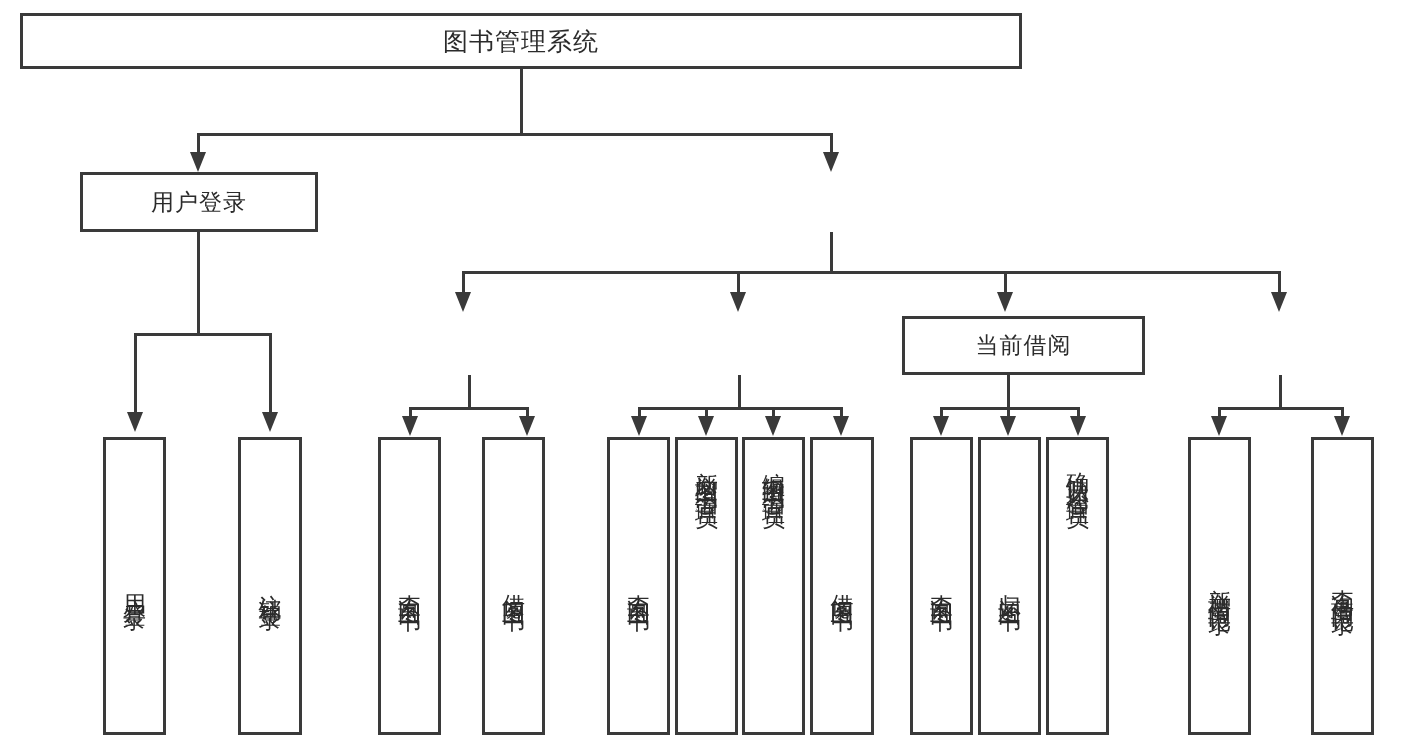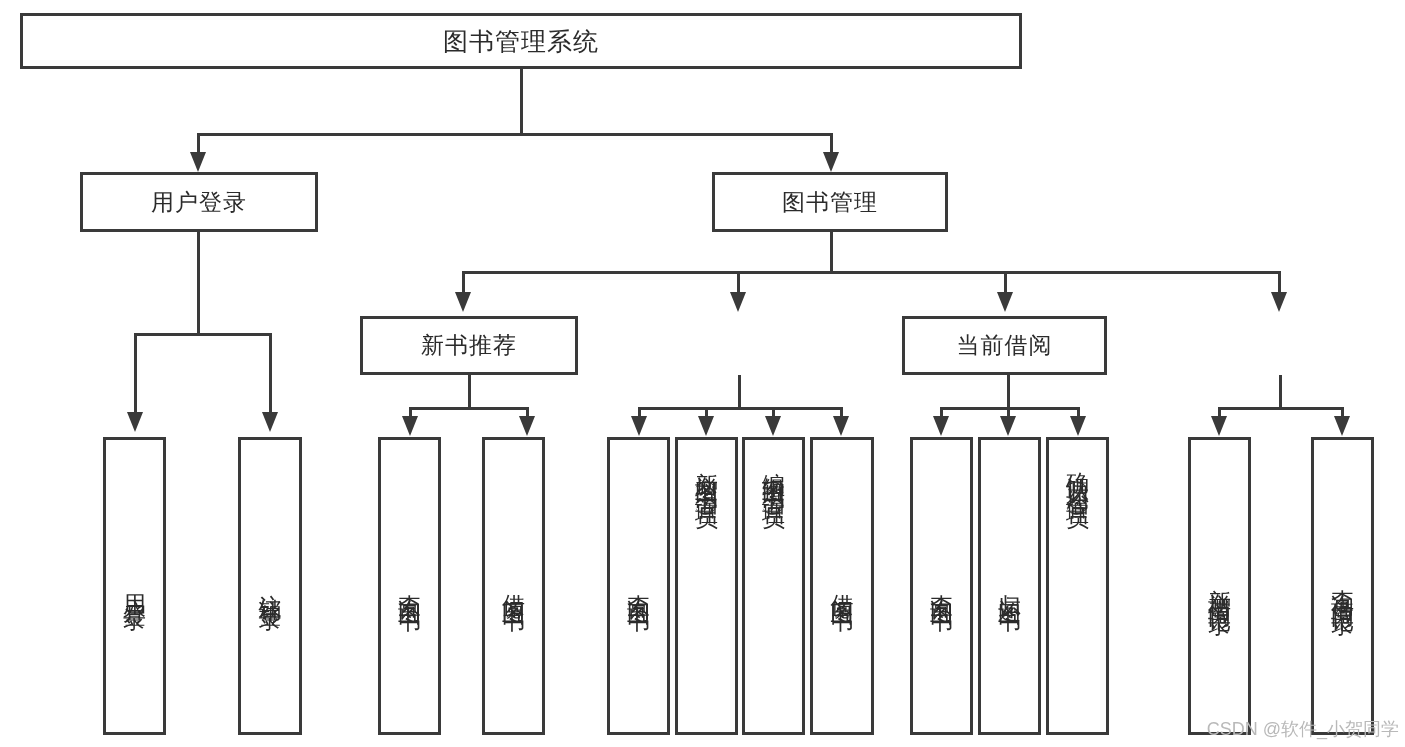--- a/index.html
+++ b/index.html
@@ -100,46 +100,40 @@
 
   <div class="vline" style="left:197px; top:133px; width:3px; height:22px;"></div>
   <div class="arrow" style="left:190px; top:152px;"></div>
   <div class="vline" style="left:830px; top:133px; width:3px; height:22px;"></div>
   <div class="arrow" style="left:823px; top:152px;"></div>
 
   <div class="node lvl2" style="left:80px; top:172px; width:238px; height:60px;">
     <span class="cap">用户登录</span>
   </div>
 
-  <div class="node lvl2" style="left:712px; top:172px; width:236px; height:60px;">
-    <span class="cap">图书管理</span>
-  </div>
 
   <div class="vline" style="left:197px; top:232px; width:3px; height:103px;"></div>
   <div class="hline" style="left:134px; top:333px; width:138px; height:3px;"></div>
   <div class="vline" style="left:134px; top:333px; width:3px; height:82px;"></div>
   <div class="arrow" style="left:127px; top:412px;"></div>
   <div class="vline" style="left:269px; top:333px; width:3px; height:82px;"></div>
   <div class="arrow" style="left:262px; top:412px;"></div>
 
   <div class="vline" style="left:830px; top:232px; width:3px; height:42px;"></div>
   <div class="hline" style="left:462px; top:271px; width:819px; height:3px;"></div>
   <div class="vline" style="left:462px; top:271px; width:3px; height:24px;"></div>
   <div class="arrow" style="left:455px; top:292px;"></div>
   <div class="vline" style="left:737px; top:271px; width:3px; height:24px;"></div>
   <div class="arrow" style="left:730px; top:292px;"></div>
   <div class="vline" style="left:1004px; top:271px; width:3px; height:24px;"></div>
   <div class="arrow" style="left:997px; top:292px;"></div>
   <div class="vline" style="left:1278px; top:271px; width:3px; height:24px;"></div>
   <div class="arrow" style="left:1271px; top:292px;"></div>
 
-  <div class="node lvl3" style="left:360px; top:316px; width:218px; height:59px;">
-    <span class="cap">新书推荐</span>
-  </div>
-  <div class="node lvl3" style="left:902px; top:316px; width:205px; height:59px;">
+  <div class="node lvl3" style="left:902px; top:316px; width:243px; height:59px;">
     <span class="cap">当前借阅</span>
   </div>
 
   <div class="vline" style="left:468px; top:375px; width:3px; height:35px;"></div>
   <div class="hline" style="left:409px; top:407px; width:120px; height:3px;"></div>
   <div class="vline" style="left:409px; top:407px; width:3px; height:12px;"></div>
   <div class="arrow" style="left:402px; top:416px;"></div>
   <div class="vline" style="left:526px; top:407px; width:3px; height:12px;"></div>
   <div class="arrow" style="left:519px; top:416px;"></div>
 
@@ -207,15 +201,14 @@
     <span class="cap">确认归还（管理员）</span>
   </div>
 
   <div class="node leaf mid" style="left:1188px; top:437px; width:63px; height:298px;">
     <span class="cap">新增借阅记录</span>
   </div>
   <div class="node leaf mid" style="left:1311px; top:437px; width:63px; height:298px;">
     <span class="cap">查询借阅记录</span>
   </div>
 
-  <div id="watermark">CSDN @软件_小贺同学</div>
 
 </div>
 
 </body></html>

